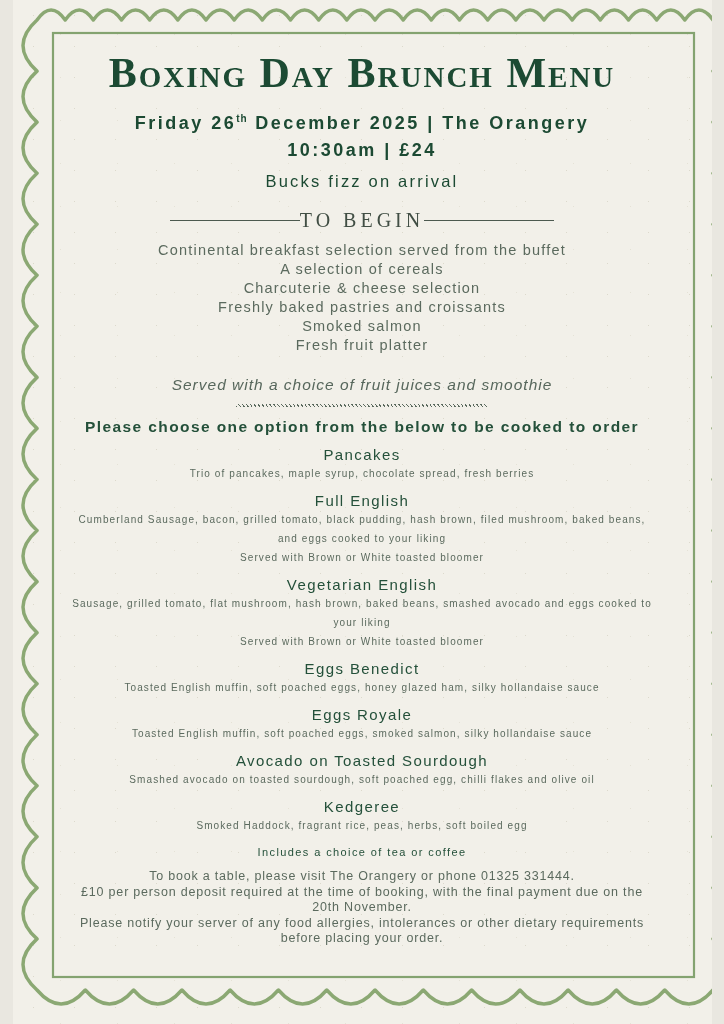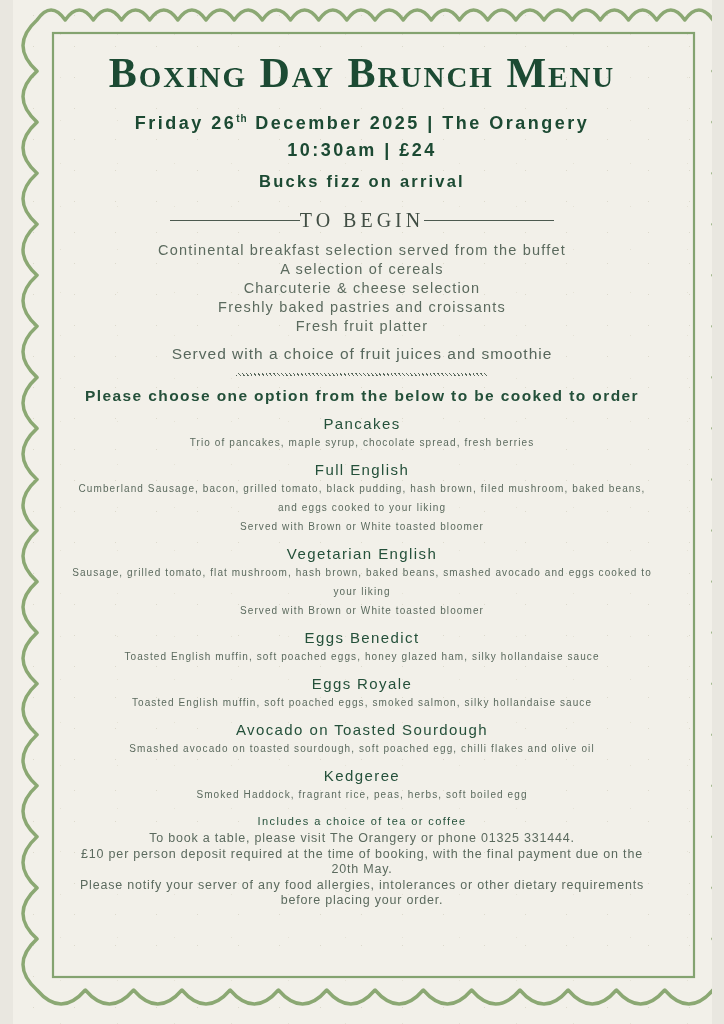--- a/index.html
+++ b/index.html
@@ -31,38 +31,38 @@
   }
   .sub{
     margin-top:11px;
     font-weight:bold;font-size:18px;line-height:24px;
     letter-spacing:2.5px;color:#1c4a33;
   }
   .sub + .sub{margin-top:3px;}
   .sub sup{font-size:10px;letter-spacing:1px;}
   .arrival{
     margin-top:8px;
-    font-weight:bold;font-size:16.5px;line-height:22px;
+    font-weight:normal;font-size:16.5px;line-height:22px;
     letter-spacing:2.2px;color:#1c4a33;
   }
   .section-heading{
     margin-top:15px;
     display:flex;align-items:center;justify-content:center;
     font-family:"Liberation Serif", serif;
     font-size:20px;line-height:26px;letter-spacing:4px;
     color:#414e44;
   }
   .rule{display:inline-block;width:130px;height:0;border-top:1.4px solid #4c594f;}
   .buffet-list{
     list-style:none;margin:8px 0 0 0;padding:0;
     font-size:14.5px;line-height:19px;letter-spacing:1.2px;color:#5b6a5e;
   }
   .serving-note{
-    margin-top:8px;
-    font-size:15.5px;line-height:20px;
+    margin-top:20px;
+    font-style:italic;font-size:15.5px;line-height:20px;
     letter-spacing:1px;color:#57675c;text-align:center;
   }
   .divider{
     margin:9px auto 0 auto;width:252px;height:3px;
     background:repeating-linear-gradient(55deg,#5b6a5e 0 1px,transparent 1px 3.2px);
   }
   .instruction{
     margin-top:10px;
     font-weight:bold;font-size:15.5px;line-height:20px;
     letter-spacing:1.4px;color:#24503a;
@@ -72,20 +72,21 @@
     font-weight:normal;font-size:15px;line-height:19px;
     letter-spacing:1.4px;color:#24503a;
   }
   .dish-desc{font-size:10px;line-height:19px;letter-spacing:1.1px;color:#5b6a5e;}
   .includes{
     margin-top:8px;
     font-weight:normal;font-size:11px;line-height:19px;
     letter-spacing:1.4px;color:#24503a;
   }
   .footer{
+    margin-top:7px;
     font-size:12.5px;line-height:15.5px;letter-spacing:0.8px;color:#5b6a5e;
   }
 </style>
 </head>
 <body>
 
 <div class="page">
 
   <svg class="border-svg" viewBox="0 0 724 1024" aria-hidden="true">
     <path id="scallop-path" fill="none" stroke="#8ba873" stroke-width="3.5" stroke-linecap="round" stroke-linejoin="round" d="M 24 20 Q 38.1 0 52.2 20 Q 66.3 0 80.3 20 Q 94.4 0 108.5 20 Q 122.6 0 136.7 20 Q 150.8 0 164.8 20 Q 178.9 0 193.0 20 Q 207.1 0 221.2 20 Q 235.3 0 249.3 20 Q 263.4 0 277.5 20 Q 291.6 0 305.7 20 Q 319.8 0 333.8 20 Q 347.9 0 362.0 20 Q 376.1 0 390.2 20 Q 404.3 0 418.3 20 Q 432.4 0 446.5 20 Q 460.6 0 474.7 20 Q 488.8 0 502.8 20 Q 516.9 0 531.0 20 Q 545.1 0 559.2 20 Q 573.3 0 587.3 20 Q 601.4 0 615.5 20 Q 629.6 0 643.7 20 Q 657.8 0 671.8 20 Q 685.9 0 700.0 20 Q 728 45.5 700 71.1 Q 728 96.6 700 122.1 Q 728 147.6 700 173.2 Q 728 198.7 700 224.2 Q 728 249.7 700 275.3 Q 728 300.8 700 326.3 Q 728 351.8 700 377.4 Q 728 402.9 700 428.4 Q 728 453.9 700 479.5 Q 728 505.0 700 530.5 Q 728 556.1 700 581.6 Q 728 607.1 700 632.6 Q 728 658.2 700 683.7 Q 728 709.2 700 734.7 Q 728 760.3 700 785.8 Q 728 811.3 700 836.8 Q 728 862.4 700 887.9 Q 728 913.4 700 938.9 Q 728 964.5 700 990.0 Q 675.9 1018 651.7 990 Q 627.6 1018 603.4 990 Q 579.3 1018 555.1 990 Q 531.0 1018 506.9 990 Q 482.7 1018 458.6 990 Q 434.4 1018 410.3 990 Q 386.1 1018 362.0 990 Q 337.9 1018 313.7 990 Q 289.6 1018 265.4 990 Q 241.3 1018 217.1 990 Q 193.0 1018 168.9 990 Q 144.7 1018 120.6 990 Q 96.4 1018 72.3 990 Q 48.1 1018 24.0 990 Q -4 964.5 24 938.9 Q -4 913.4 24 887.9 Q -4 862.4 24 836.8 Q -4 811.3 24 785.8 Q -4 760.3 24 734.7 Q -4 709.2 24 683.7 Q -4 658.2 24 632.6 Q -4 607.1 24 581.6 Q -4 556.1 24 530.5 Q -4 505.0 24 479.5 Q -4 453.9 24 428.4 Q -4 402.9 24 377.4 Q -4 351.8 24 326.3 Q -4 300.8 24 275.3 Q -4 249.7 24 224.2 Q -4 198.7 24 173.2 Q -4 147.6 24 122.1 Q -4 96.6 24 71.1 Q -4 45.5 24 20.0 Z"></path>
@@ -106,20 +107,21 @@
       <span class="rule"></span>
       <span>TO BEGIN</span>
       <span class="rule"></span>
     </div>
 
     <ul class="buffet-list">
       <li>Continental breakfast selection served from the buffet</li>
       <li>A selection of cereals</li>
       <li>Charcuterie &amp; cheese selection</li>
       <li>Freshly baked pastries and croissants</li>
+      <li>Smoked salmon</li>
       <li>Fresh fruit platter</li>
     </ul>
 
     <div class="serving-note">Served with a choice of fruit juices and smoothie</div>
 
     <div class="divider"></div>
 
     <div class="instruction">Please choose one option from the below to be cooked to order</div>
 
     <div>
@@ -156,18 +158,18 @@
 
     <div>
       <div class="dish-name">Kedgeree</div>
       <div class="dish-desc">Smoked Haddock, fragrant rice, peas, herbs, soft boiled egg</div>
     </div>
 
     <div class="includes">Includes a choice of tea or coffee</div>
 
     <div class="footer">
       <div>To book a table, please visit The Orangery or phone 01325 331444.</div>
-      <div>£10 per person deposit required at the time of booking, with the final payment due on the 20th May.</div>
+      <div>£10 per person deposit required at the time of booking, with the final payment due on the 20th November.</div>
       <div>Please notify your server of any food allergies, intolerances or other dietary requirements before placing your order.</div>
     </div>
 
   </div>
 </div>
 
 </body></html>

